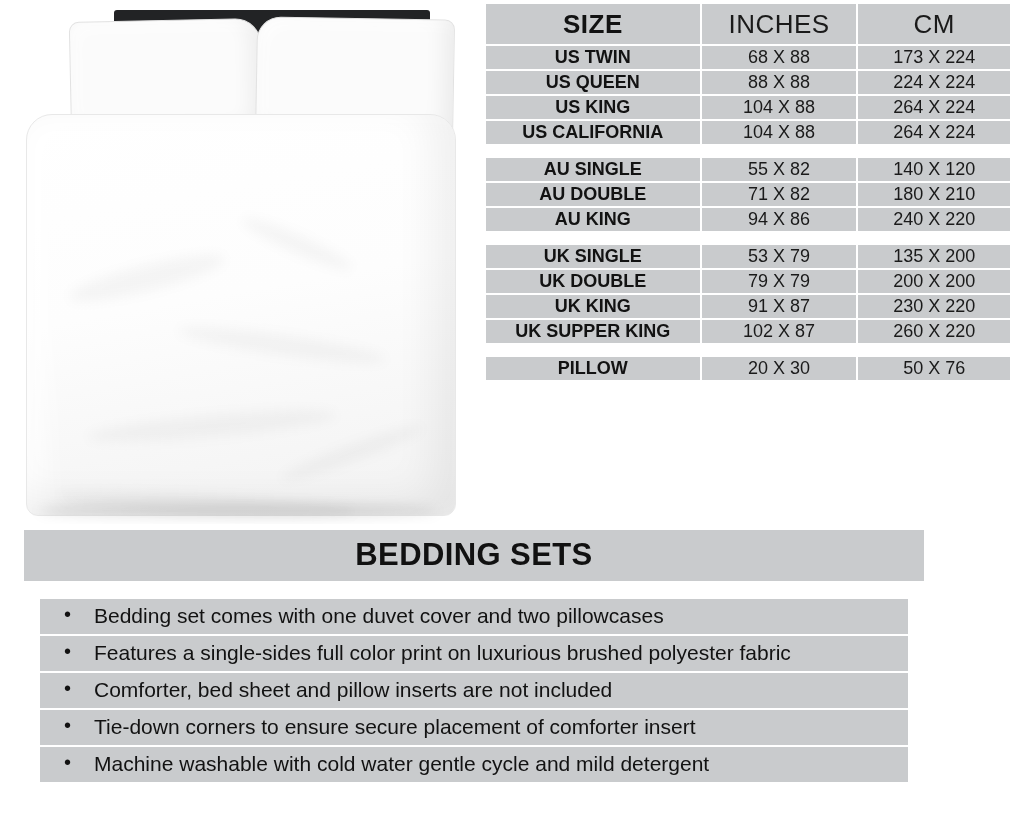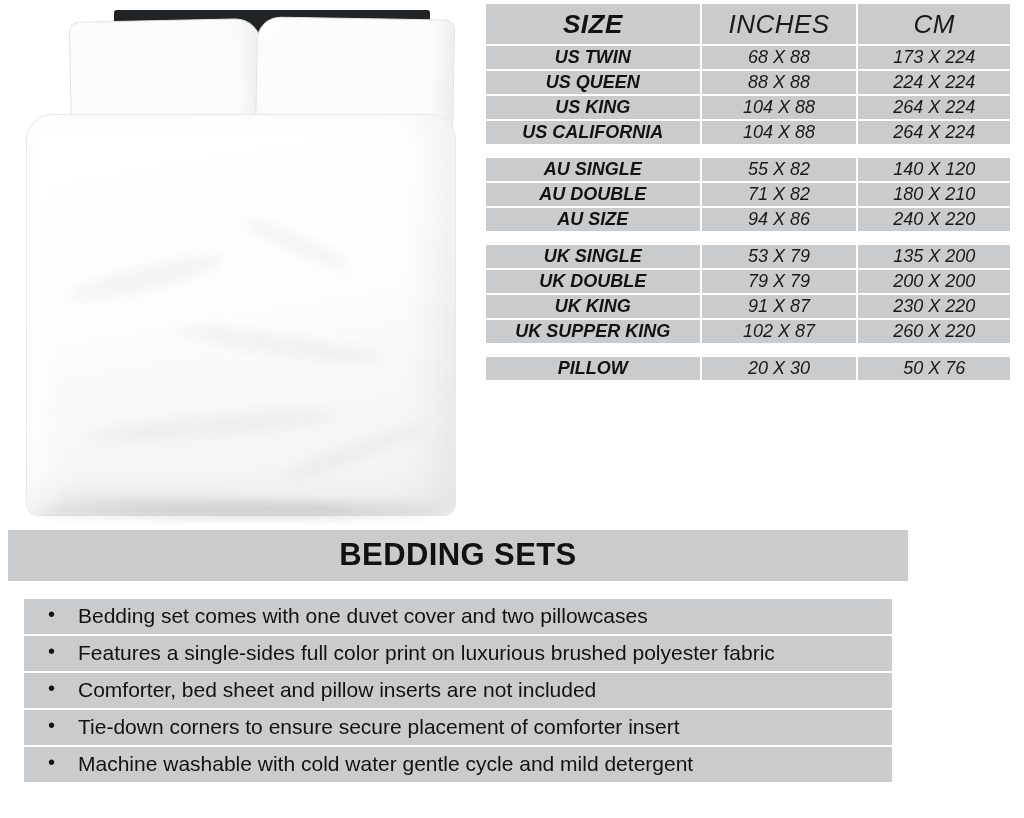--- a/index.html
+++ b/index.html
@@ -18,21 +18,20 @@
     width: 1024px;
     height: 818px;
   }
 
   
   .top {
     display: flex;
     width: 1024px;
     height: 524px;
     background: #d946ef;
-    font-style: italic;
   }
 
   
   .product-image {
     position: relative;
     width: 480px;
     height: 524px;
     background: #ffffff;
     overflow: hidden;
   }
@@ -151,21 +150,21 @@
   }
   table.sizes tr.spacer td {
     background: #ffffff;
     height: 10px;
     padding: 0;
   }
 
   
   .info {
     position: absolute;
-    left: 0;
+    left: 16px;
     top: 524px;
     width: 916px;
     height: 294px;
     background: #ffffff;
     box-sizing: border-box;
     padding: 6px 8px 0 8px;
   }
   .info-title {
     background: #c9cbcd;
     text-align: center;
@@ -260,21 +259,21 @@
             <td class="label">AU SINGLE</td>
             <td class="val">55 X 82</td>
             <td class="val">140 X 120</td>
           </tr>
           <tr>
             <td class="label">AU DOUBLE</td>
             <td class="val">71 X 82</td>
             <td class="val">180 X 210</td>
           </tr>
           <tr>
-            <td class="label">AU SIZE</td>
+            <td class="label">AU KING</td>
             <td class="val">94 X 86</td>
             <td class="val">240 X 220</td>
           </tr>
 
           <tr class="spacer">
               <td colspan="3"></td>
             </tr>
 
           <tr>
             <td class="label">UK SINGLE</td>

